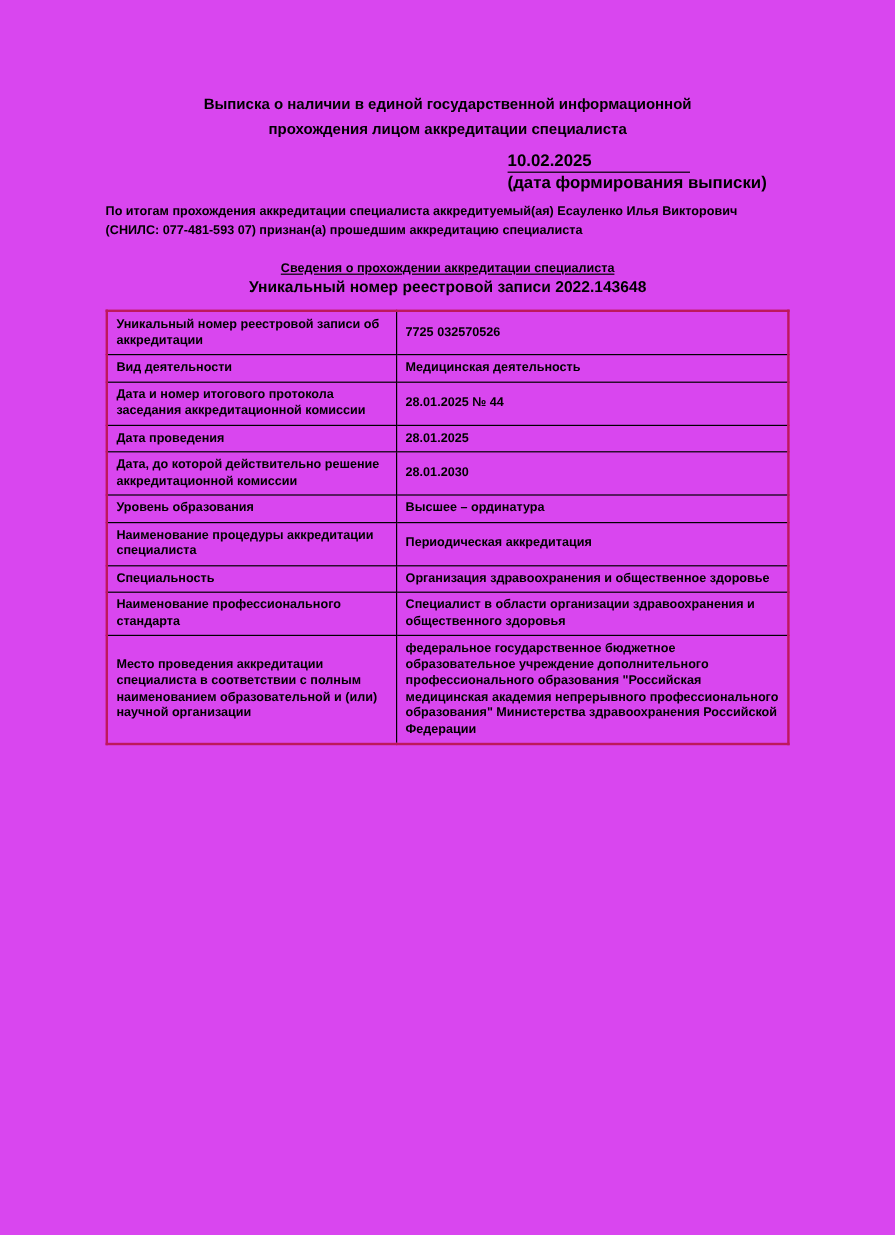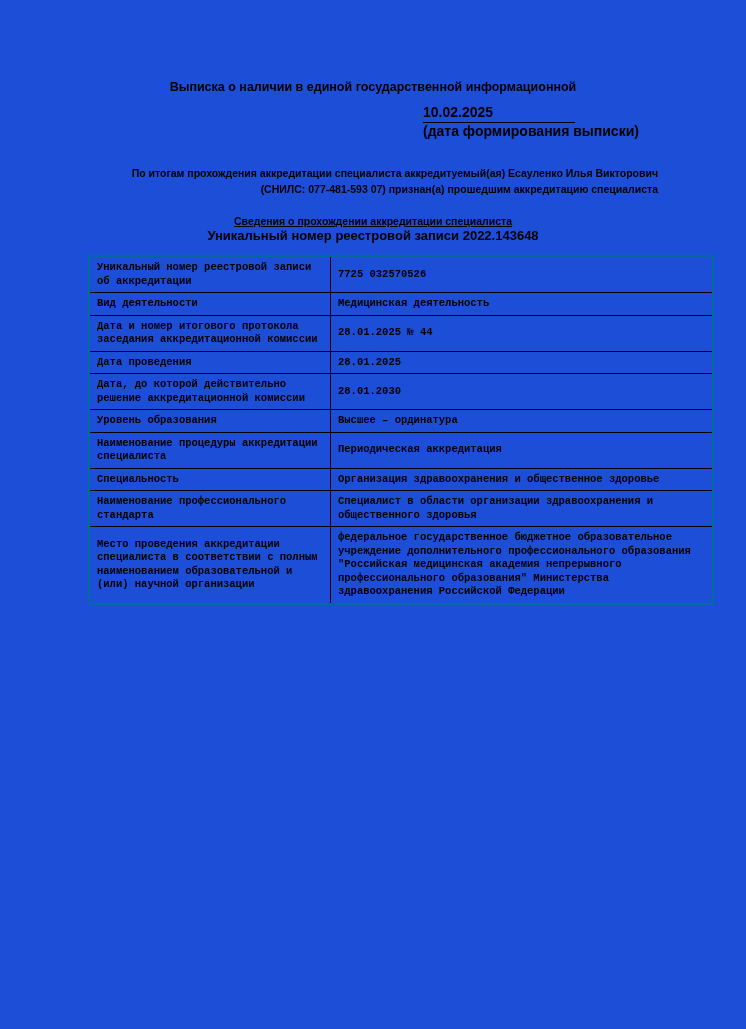--- a/index.html
+++ b/index.html
@@ -13,21 +13,21 @@
     color: #000000;
     font-family: "Liberation Sans", "DejaVu Sans", sans-serif;
     font-weight: 700;
     overflow: hidden;
   }
   .page {
     box-sizing: border-box;
     width: 746px;
     height: 1029px;
     padding: 77px 88px 0 88px;
-    background: #1d4ed8;
+    background: #d946ef;
   }
   .doc-title {
     text-align: center;
     font-size: 12.5px;
     line-height: 21px;
   }
   .doc-title div {
     white-space: nowrap;
   }
   .date-block {
@@ -39,64 +39,64 @@
     line-height: 13px;
     padding-bottom: 3px;
     border-bottom: 1.5px solid #000;
   }
   .date-caption {
     line-height: 13px;
     padding-top: 2px;
     white-space: nowrap;
   }
   .summary {
-    margin-top: 27px;
-    text-align: right;
+    margin-top: 9px;
+    text-align: left;
     font-size: 10.5px;
     line-height: 16px;
   }
   .section-header {
     margin-top: 18px;
     text-align: center;
     font-size: 10.5px;
     line-height: 13px;
     text-decoration: underline;
   }
   .registry-header {
     text-align: center;
     font-size: 13px;
     line-height: 16px;
   }
   table.acc-table {
     margin-top: 11px;
     border-collapse: collapse;
-    width: 626px;
+    width: 570px;
     table-layout: fixed;
-    border: 2px solid #0369a1;
-    font-family: Liberation Mono, monospace;
+    border: 2px solid #be185d;
   }
   table.acc-table td {
     border: 1.5px solid #000;
     font-size: 10.5px;
     line-height: 13.5px;
     padding: 4px 7px;
     vertical-align: middle;
     word-wrap: break-word;
   }
   table.acc-table td.label-cell {
     width: 226px;
   }
 </style>
 </head>
 <body>
 
 <div class="page">
 
   <div class="doc-title">
     <div>Выписка о наличии в единой государственной информационной</div>
+    <div>прохождения лицом аккредитации специалиста</div>
   </div>
 
   <div class="date-block">
     <div class="date-value">10.02.2025</div>
     <div class="date-caption">(дата формирования выписки)</div>
   </div>
 
   <div class="summary">По итогам прохождения аккредитации специалиста аккредитуемый(ая) Есауленко Илья Викторович (СНИЛС: 077-481-593 07) признан(а) прошедшим аккредитацию специалиста</div>
 
   <div class="section-header">Сведения о прохождении аккредитации специалиста</div>

